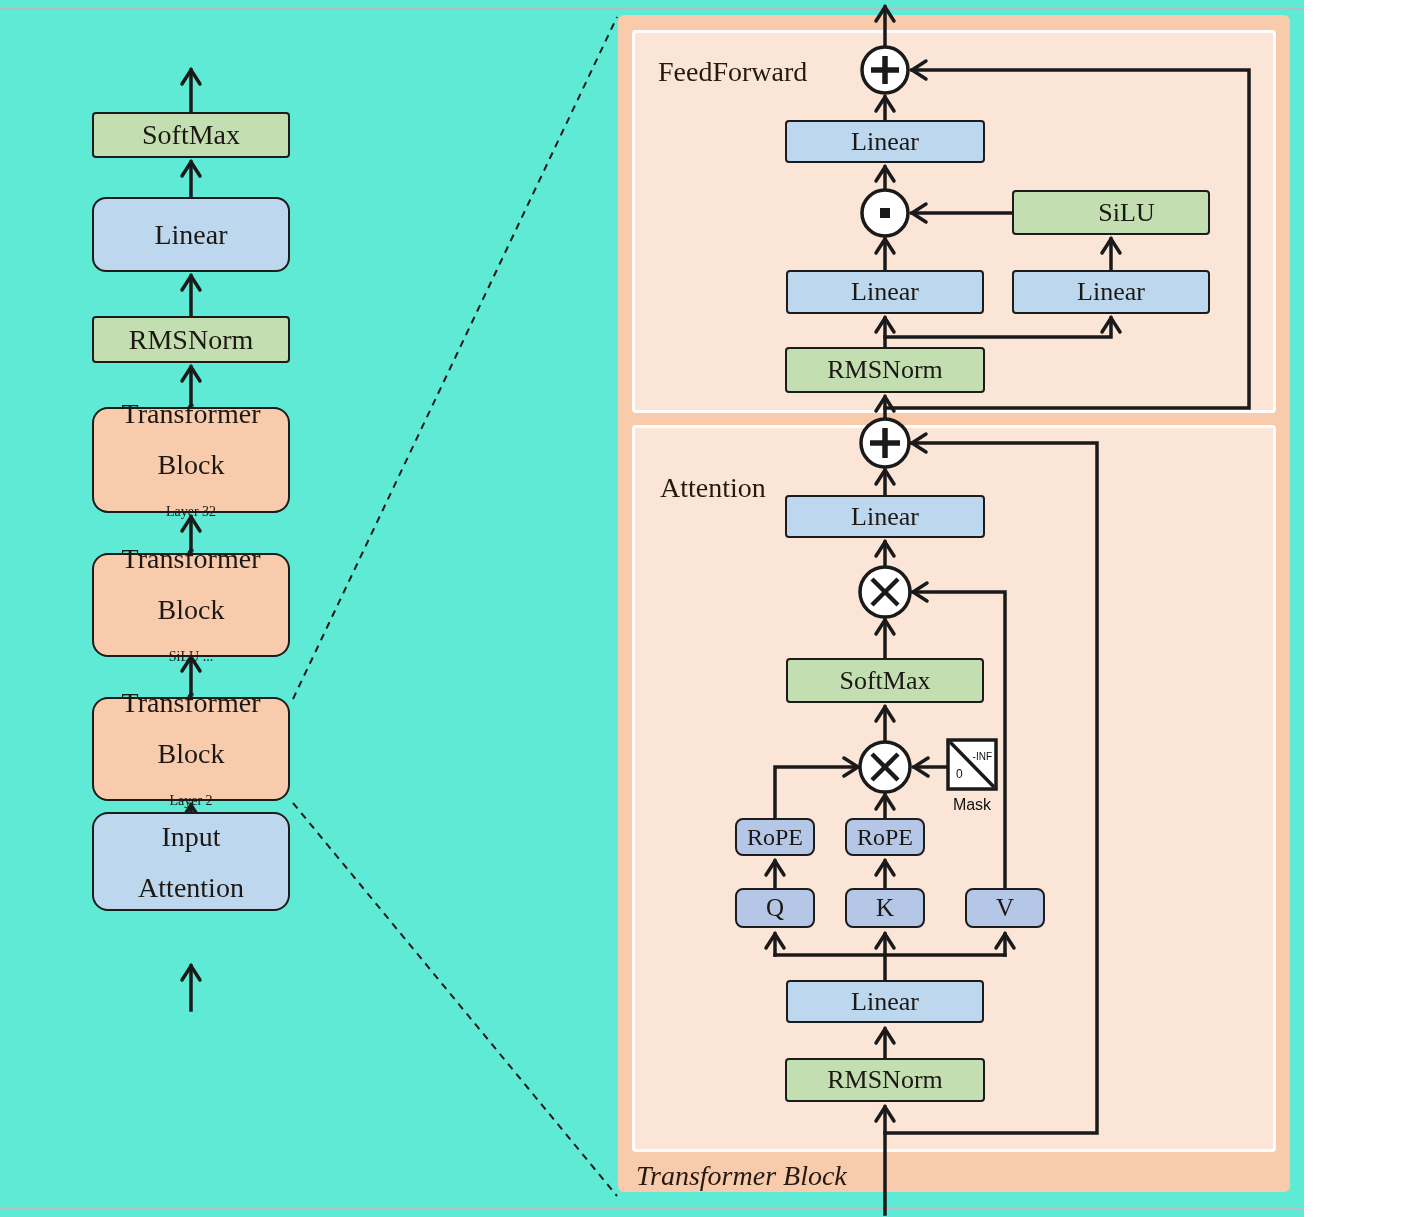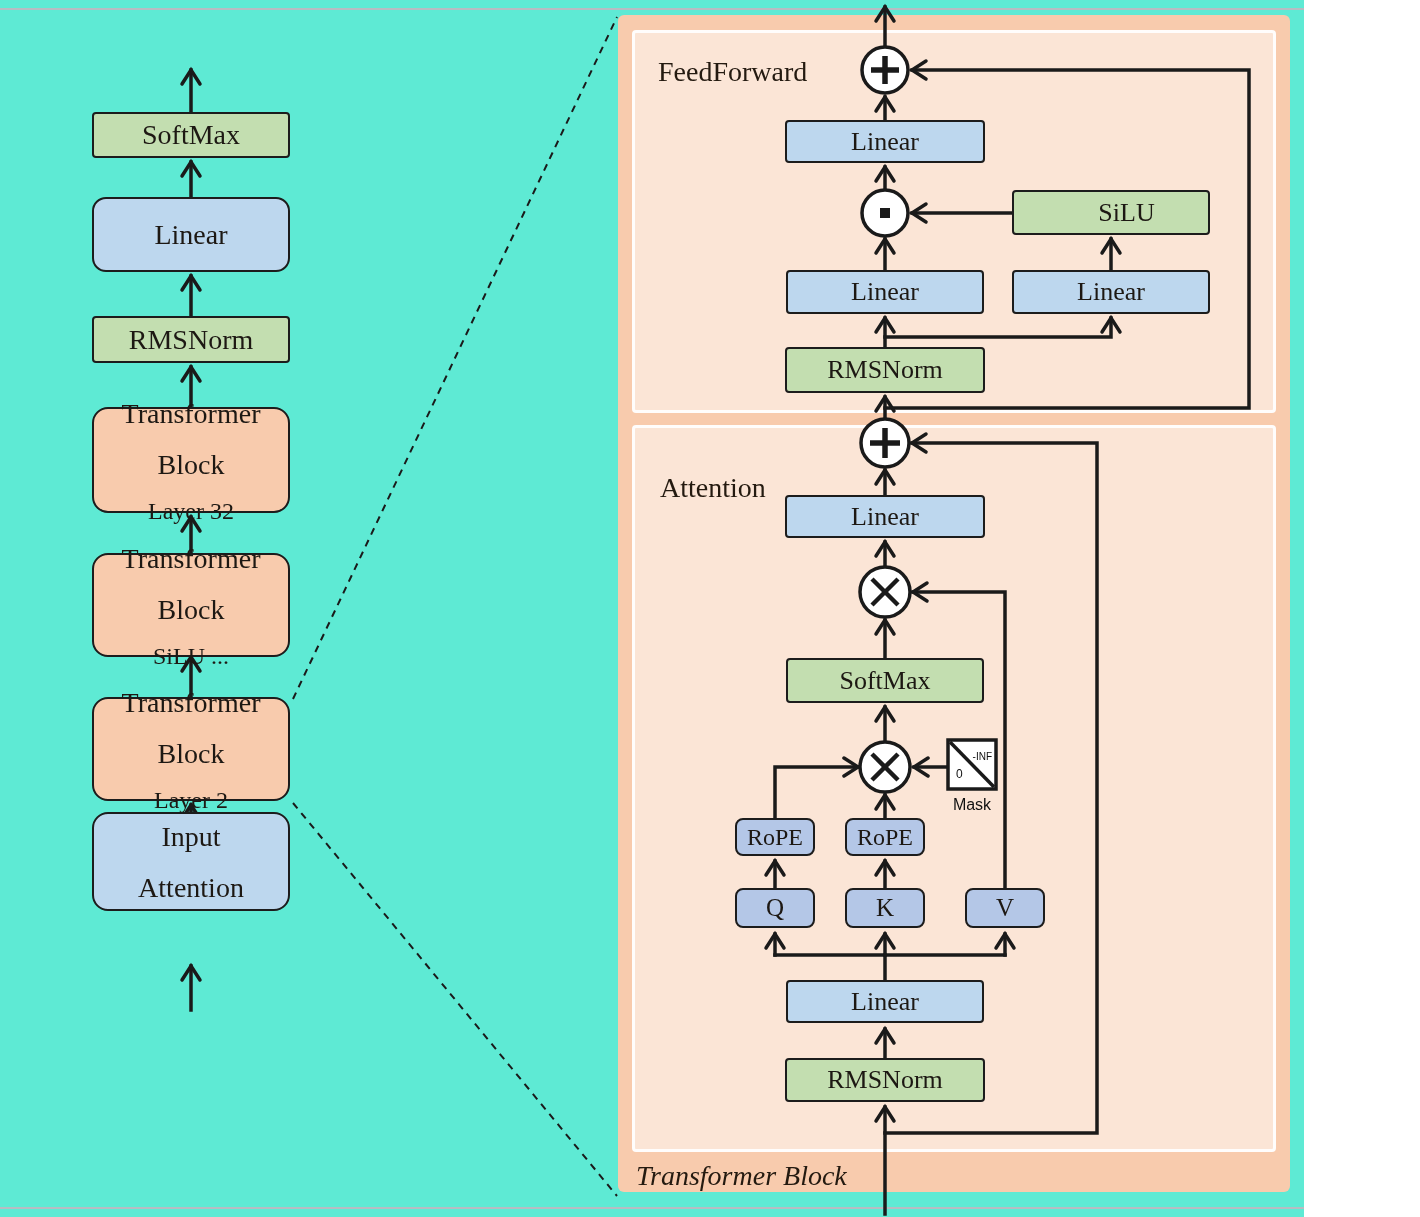--- a/index.html
+++ b/index.html
@@ -21,21 +21,21 @@
     position:absolute;z-index:4;box-sizing:border-box;
     border:2.5px solid #1c1c1c;border-radius:4px;
     display:flex;flex-direction:column;align-items:center;justify-content:center;
     color:#1d1813;font-size:26px;text-align:center;
   }
   .green{background:var(--green);}
   .blue{background:var(--blue);}
   .qkv{background:var(--qkvblue);}
   .orange{background:var(--peach);}
   .bigblock{border-radius:16px;font-size:28px;line-height:35px;gap:16px;}
-  .bigblock .sub{font-size:24px;line-height:27px;}
+  .bigblock .sub{font-size:14px;line-height:27px;}
   .seclabel{position:absolute;z-index:4;font-size:28px;color:#241a10;}
   .masktext{font-family:"Liberation Sans",sans-serif;fill:#111;}
 </style>
 </head>
 <body>
 
 <div id="stage">
 
   <div class="panel" id="outer-panel" style="left:618px;top:15px;width:672px;height:1177px;"></div>
   <div class="panel inner-panel" style="left:632px;top:30px;width:644px;height:383px;"></div>

